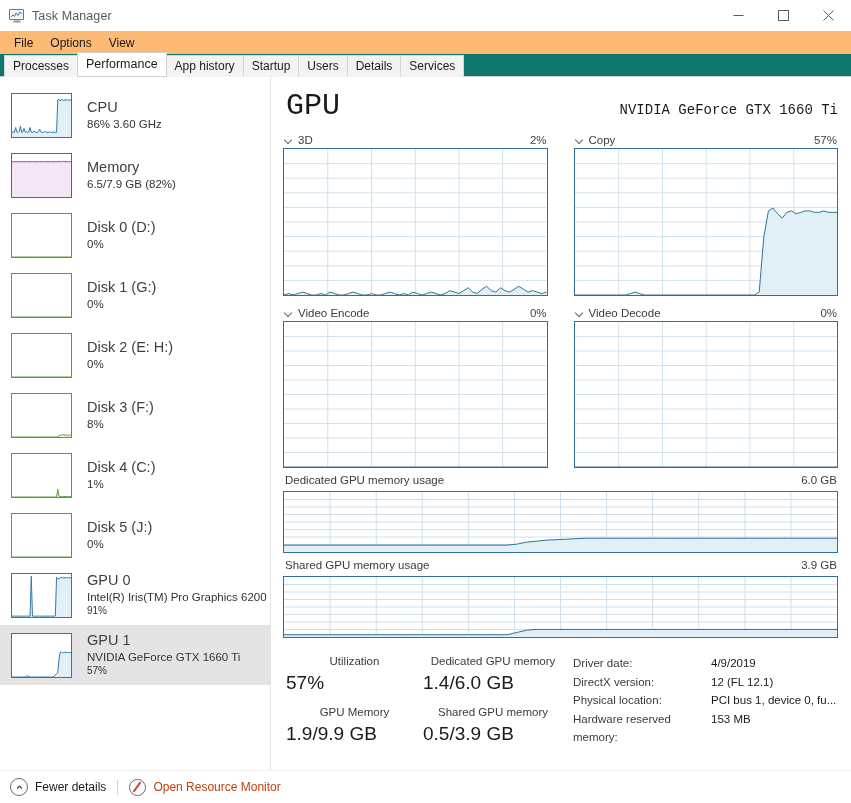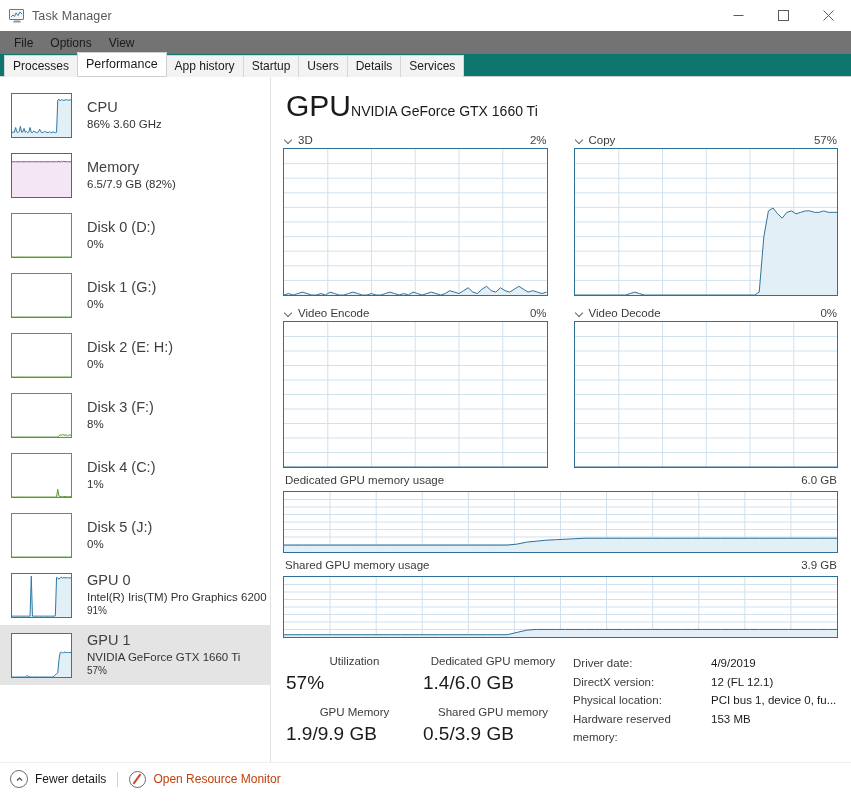--- a/index.html
+++ b/index.html
@@ -43,21 +43,21 @@
     width: 45px; height: 31px;
     display: flex; align-items: center; justify-content: center;
     color: #5a5a5a;
   }
   
   .menubar {
     height: 23px;
     display: flex;
     align-items: center;
     padding-left: 6px;
-    background: #737373;
+    background: #fdba74;
   }
   .menubar .mi {
     font-size: 12px;
     color: #1a1a1a;
     padding: 2px 8px;
     margin-right: 1px;
   }
   
   .tabstrip {
     height: 22px;
@@ -129,23 +129,24 @@
   
   .main {
     flex: 1;
     position: relative;
     padding: 12px 13px 0 12px;
     box-sizing: border-box;
   }
   .main-head {
     display: flex;
     align-items: baseline;
-    justify-content: flex-start;
+    justify-content: space-between;
     padding: 0 0 0 3px;
     height: 42px;
+    font-family: Liberation Mono, monospace;
   }
   .main-head h1 {
     margin: 0;
     font-size: 30px;
     font-weight: normal;
     color: #1a1a1a;
     line-height: 34px;
   }
   .main-head .dev {
     font-size: 14px;
@@ -215,21 +216,21 @@
   .stat-label { font-size: 11.5px; color: #3b3b3b; line-height: 15px; text-align: center; }
   .stat-value { font-size: 19px; color: #1a1a1a; line-height: 27px; margin-bottom: 9px; }
   .info-table { margin-left: 10px; font-size: 11.5px; }
   .info-row { display: flex; line-height: 18.5px; }
   .info-key { width: 138px; color: #3b3b3b; }
   .info-val { color: #1a1a1a; }
 
   
   .footer {
     position: absolute;
-    left: 0; bottom: 8px;
+    left: 0; bottom: 0;
     width: 851px;
     height: 33px;
     display: flex;
     align-items: center;
     padding-left: 10px;
     box-sizing: border-box;
     background: #ffffff;
     border-top: 1px solid #efefef;
   }
   .fewer {

